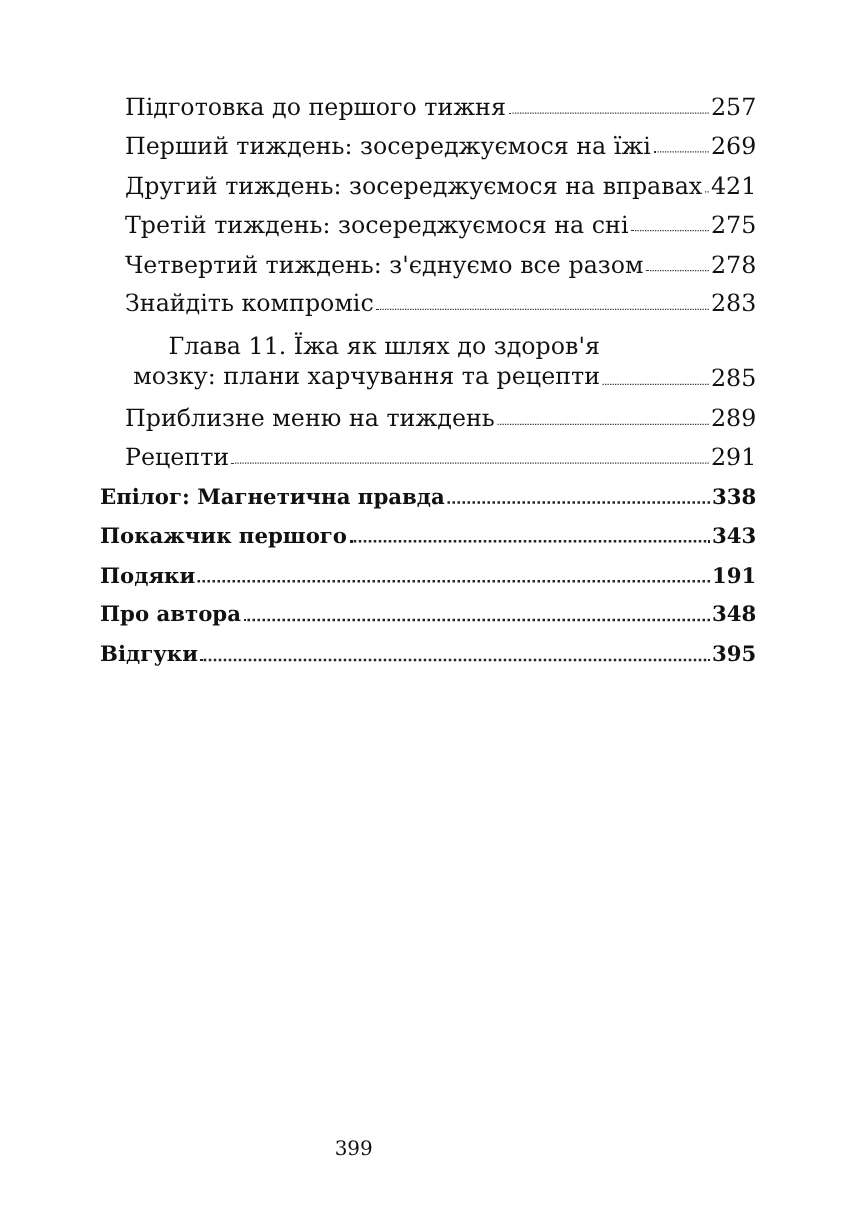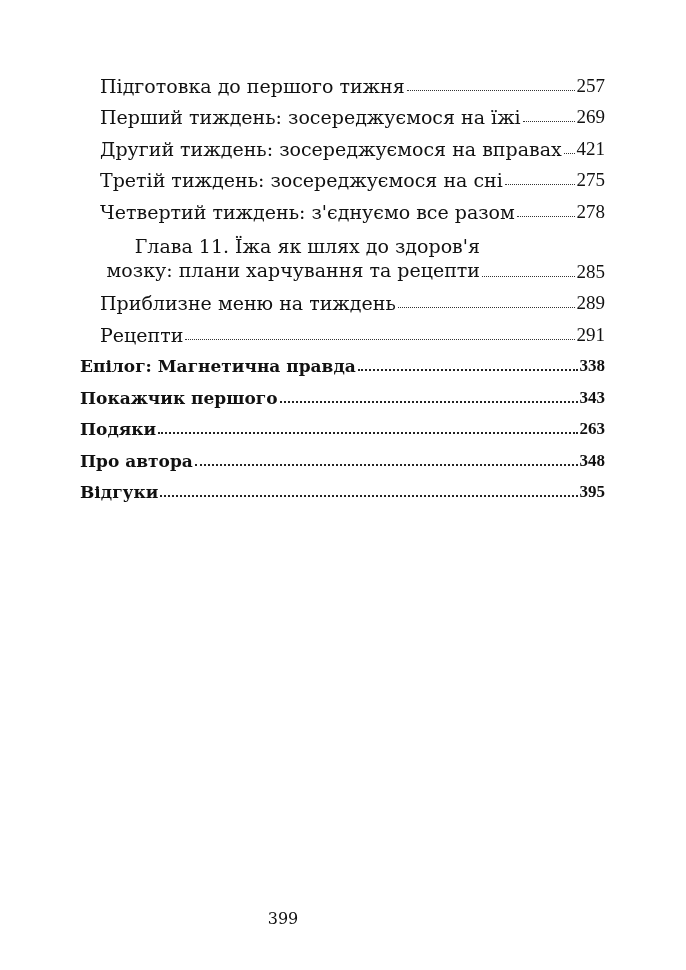--- a/index.html
+++ b/index.html
@@ -8,21 +8,21 @@
   .page { position: absolute; left: 0; top: 0; width: 686px; height: 970px; background: #fff; }
   .toc { position: absolute; left: 80px; top: 64px; width: 525px; }
   .row { display: flex; align-items: flex-end; height: 31.5px; font-size: 19px; line-height: 20px; }
   .row.sub { padding-left: 20px; }
   .row.main { font-weight: bold; font-size: 17px; align-items: flex-end; }
   .row.two-line { height: 60px; text-align: right; }
   .title { white-space: nowrap; }
   .row.two-line .title { white-space: normal; width: 380px; line-height: 24px; }
   .dots { flex: 1; border-bottom: 1.6px dotted #333; margin: 0 2px 5px 2px; height: 1px; }
   .row.main .dots { border-bottom: 2px dotted #222; }
-  .num { white-space: nowrap; font-family: Liberation Serif, serif; }
+  .num { white-space: nowrap; }
   .pagenum { position: absolute; top: 909px; left: 0; width: 566px; text-align: center;
              font-size: 16px; font-family: "DejaVu Serif", serif; }
 </style>
 </head>
 <body>
 
 <div class="page">
   <div class="toc">
     <div class="row sub">
       <span class="title">Підготовка до першого тижня</span>
@@ -42,20 +42,25 @@
     <div class="row sub">
       <span class="title">Третій тиждень: зосереджуємося на сні</span>
       <span class="dots"></span>
       <span class="num">275</span>
     </div>
     <div class="row sub">
       <span class="title">Четвертий тиждень: з'єднуємо все разом</span>
       <span class="dots"></span>
       <span class="num">278</span>
     </div>
+    <div class="row sub">
+      <span class="title">Знайдіть компроміс</span>
+      <span class="dots"></span>
+      <span class="num">283</span>
+    </div>
     <div class="row sub two-line">
       <span class="title">Глава 11.  Їжа як шлях до здоров'я мозку: плани харчування та рецепти</span>
       <span class="dots"></span>
       <span class="num">285</span>
     </div>
     <div class="row sub">
       <span class="title">Приблизне меню на тиждень</span>
       <span class="dots"></span>
       <span class="num">289</span>
     </div>
@@ -70,21 +75,21 @@
       <span class="num">338</span>
     </div>
     <div class="row main">
       <span class="title">Покажчик першого</span>
       <span class="dots"></span>
       <span class="num">343</span>
     </div>
     <div class="row main">
       <span class="title">Подяки</span>
       <span class="dots"></span>
-      <span class="num">263</span>
+      <span class="num">191</span>
     </div>
     <div class="row main">
       <span class="title">Про автора</span>
       <span class="dots"></span>
       <span class="num">348</span>
     </div>
     <div class="row main">
       <span class="title">Відгуки</span>
       <span class="dots"></span>
       <span class="num">395</span>

